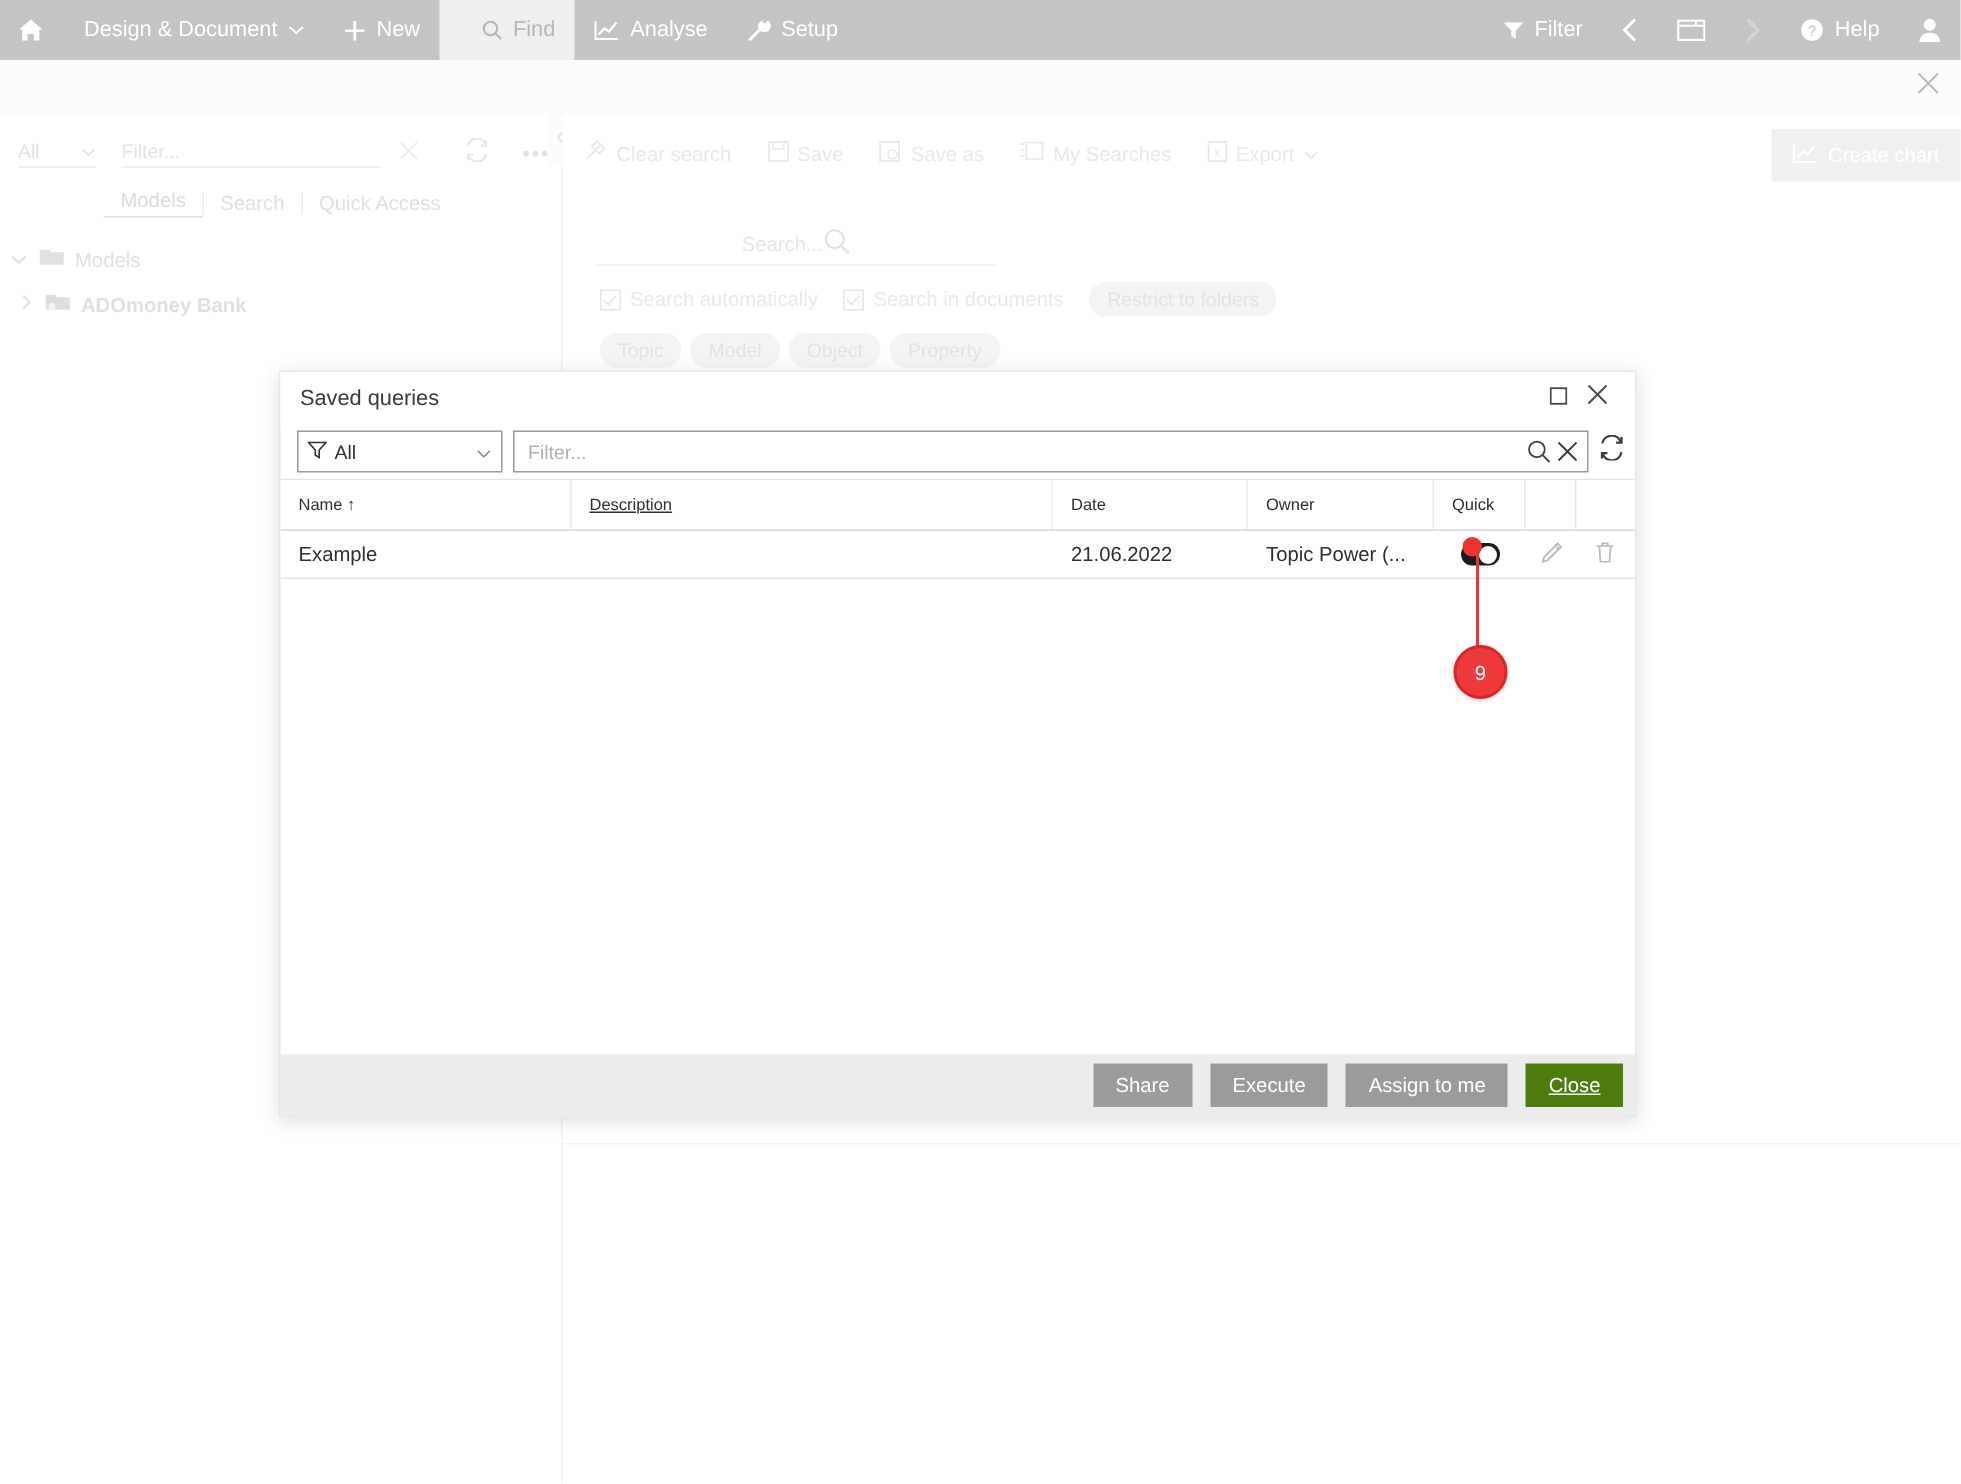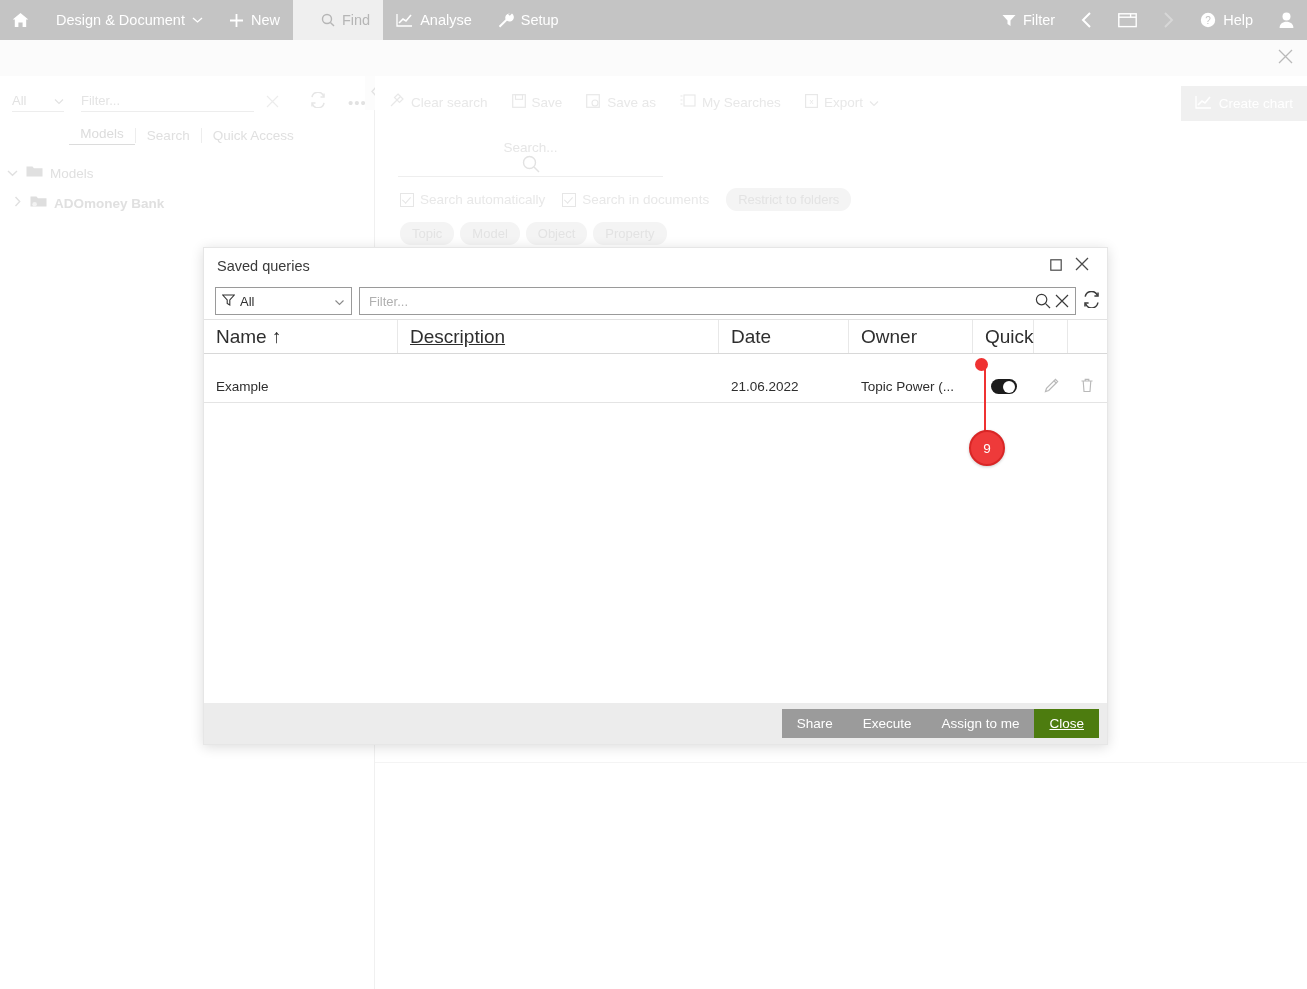--- a/index.html
+++ b/index.html
@@ -148,24 +148,23 @@
     font-size: 13.5px;
     color: #e8e8e8;
   }
   .mp-tbitem { display: flex; align-items: center; gap: 6px; white-space: nowrap; }
 
   #mp-search {
     position: absolute;
     left: 23px; top: 72px;
     width: 265px; height: 28px;
     border-bottom: 1px solid #eeeeee;
-    display: flex; align-items: center; justify-content: flex-end;
+    display: flex; align-items: center; justify-content: center;
     font-size: 13.5px;
     color: #e6e6e6;
-    flex-direction: column;
   }
   #mp-options {
     position: absolute;
     left: 25px; top: 112px;
     display: flex; align-items: center; gap: 17px;
     font-size: 13.5px; color: #e8e8e8;
   }
   .mp-chk { display: flex; align-items: center; gap: 6px; }
   .mp-chkbox {
     width: 12px; height: 12px;
@@ -205,21 +204,21 @@
   #mp-divider {
     position: absolute;
     left: 0; top: 686px;
     width: 932px; height: 1px;
     background: #f4f4f4;
   }
 
   
   #dialog {
     position: absolute;
-    left: 203px; top: 247px;
+    left: 186px; top: 247px;
     width: 903px; height: 496px;
     background: #ffffff;
     border: 1px solid #e6e6e6;
     box-shadow: 0 2px 12px rgba(0,0,0,0.14);
     display: flex; flex-direction: column;
   }
   #dlg-header {
     height: 35px;
     display: flex; align-items: center;
     padding: 0 12px 0 13px;
@@ -273,33 +272,32 @@
   #dlg-thead {
     display: flex;
     height: 33px;
     border-top: 1px solid #e2e2e2;
     border-bottom: 1px solid #d8d8d8;
     background: #ffffff;
   }
   .th {
     display: flex; align-items: center;
     padding-left: 12px;
-    font-size: 19px;
+    font-size: 11px;
     color: #2e2e2e;
     border-right: 1px solid #e8e8e8;
     box-sizing: border-box;
   }
   .th:last-child { border-right: none; }
   #dlg-tbody { background: #fff; }
   .tr {
     display: flex;
     height: 31px;
     border-bottom: 1px solid #e4e4e4;
     align-items: center;
-    margin-top: 17px;
   }
   .td {
     display: flex; align-items: center;
     padding-left: 12px;
     font-size: 13.5px;
     color: #2e2e2e;
     box-sizing: border-box;
     height: 100%;
     overflow: hidden;
     white-space: nowrap;
@@ -328,21 +326,21 @@
     background: #ffffff;
   }
   .icon-btn { color: #b9b9b9; display: flex; align-items: center; justify-content: center; }
 
   
   #dlg-footer {
     flex: 0 0 auto;
     height: 41px;
     background: #ececec;
     display: flex; align-items: center; justify-content: flex-end;
-    gap: 0;
+    gap: 12px;
     padding-right: 8px;
   }
   .dlg-btn {
     background: #9b9b9b;
     color: #ffffff;
     font-size: 13.5px;
     padding: 7px 15px;
     border: none;
     min-width: 60px;
     text-align: center;

